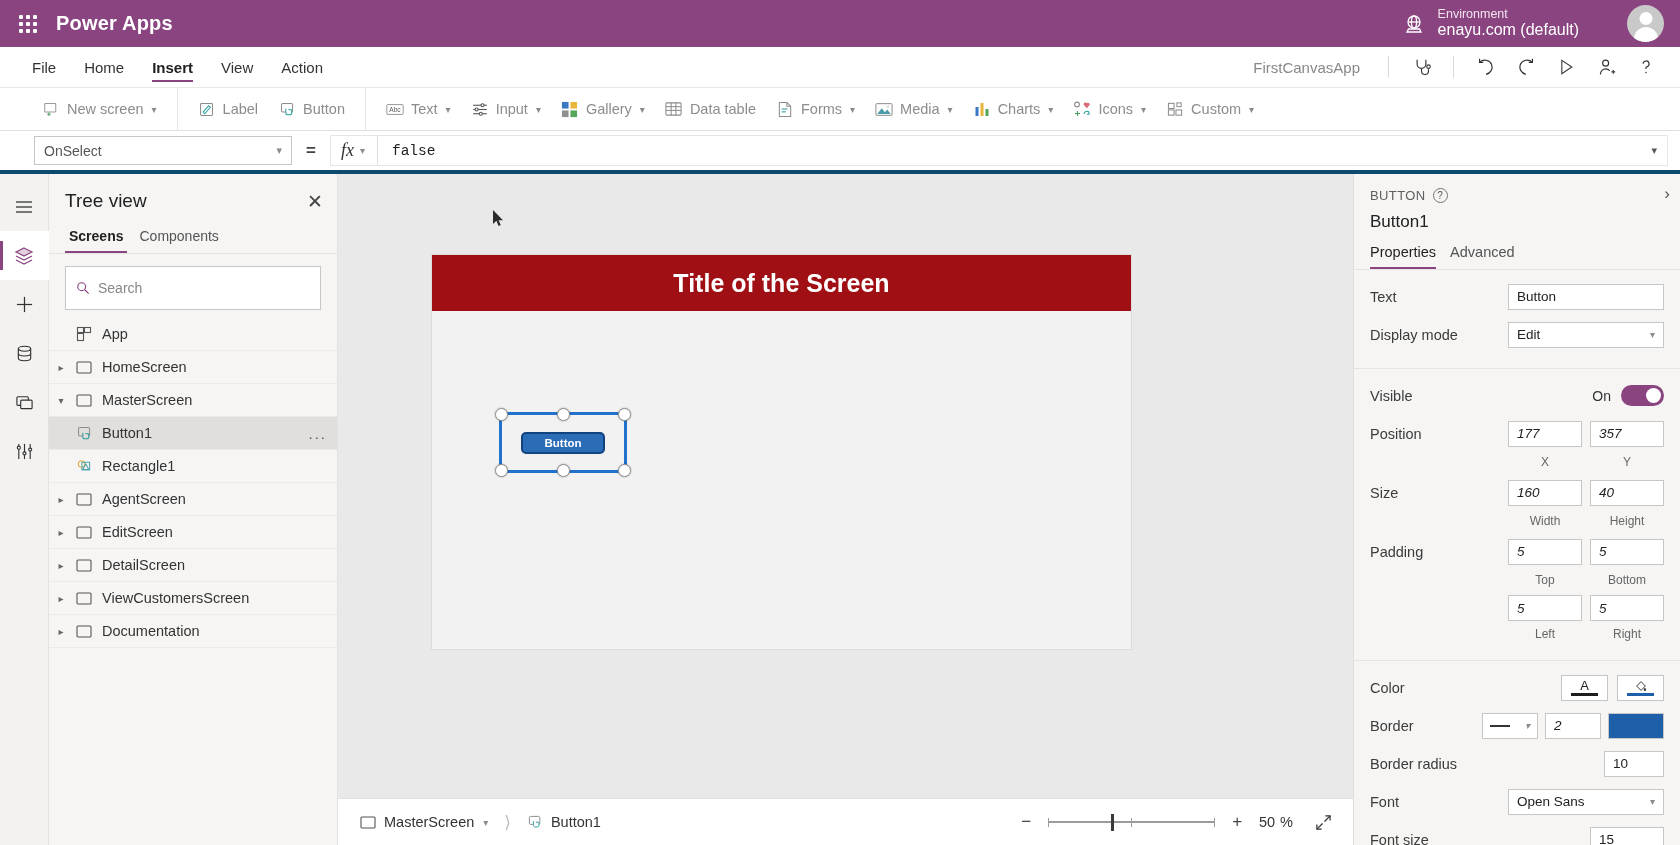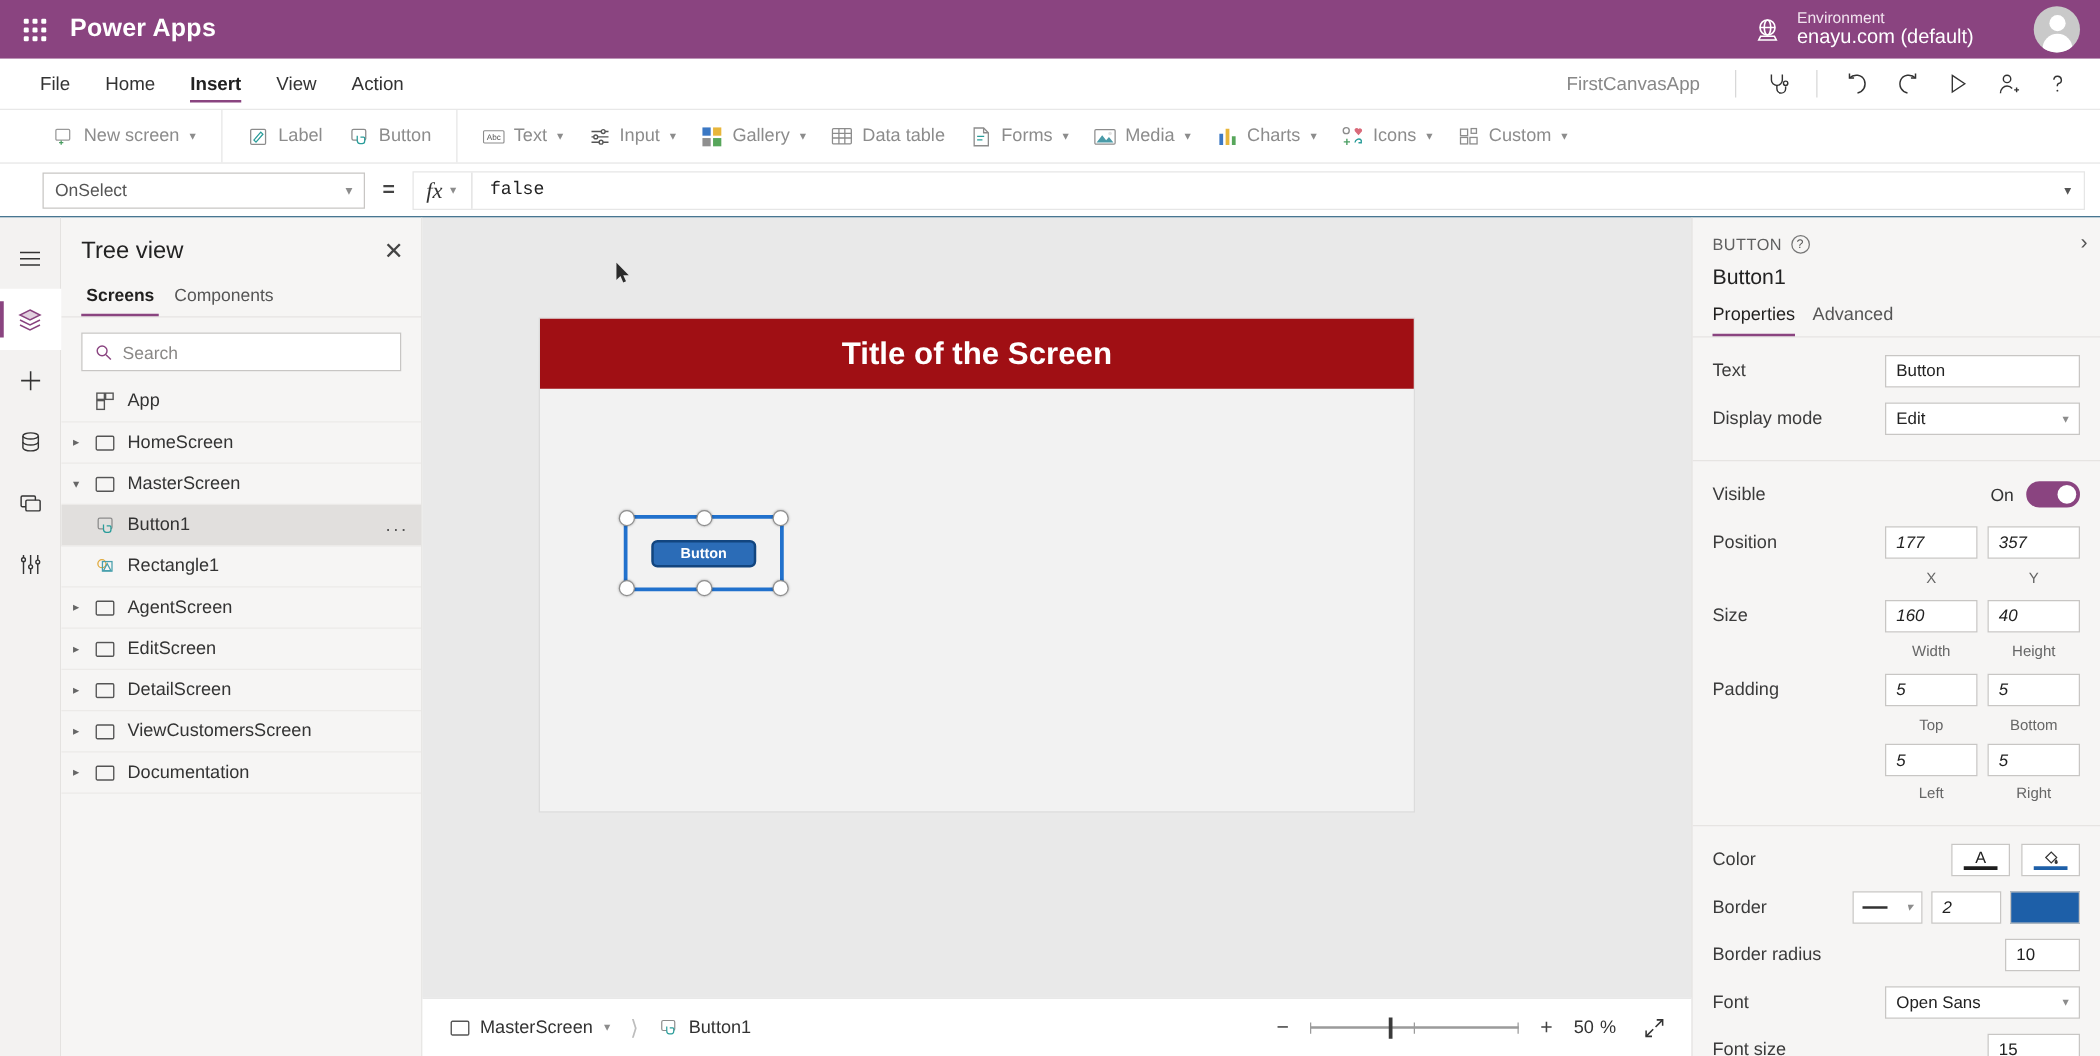--- a/index.html
+++ b/index.html
@@ -66,21 +66,21 @@
   .ritem {
     display: flex; align-items: center; gap: 7px; padding: 0 10px; height: 32px;
     font-size: 14.5px; color: #8c8c8c; cursor: pointer; white-space: nowrap;
   }
   .ricon { width: 18px; height: 18px; display: flex; align-items: center; justify-content: center; flex: none; }
   .caret { font-size: 10px; color: #8c8c8c; margin-left: 1px; }
 
   
   .formulabar {
     height: 43px; background: #fff; display: flex; align-items: center;
-    border-bottom: 1px solid #0c4a6e; padding: 0 12px;
+    border-bottom: 4px solid #0c4a6e; padding: 0 12px;
   }
   .prop-select {
     width: 258px; height: 29px; border: 1px solid #c8c6c4; background: #fff;
     display: flex; align-items: center; padding: 0 9px; font-size: 14px; color: #555;
     margin-left: 22px; cursor: pointer;
   }
   .prop-select .caret { margin-left: auto; font-size: 11px; }
   .eq { font-size: 17px; color: #444; padding: 0 14px; font-weight: bold; }
   .fx-box {
     display: flex; align-items: center; gap: 5px; padding: 0 12px 0 10px;
@@ -120,21 +120,21 @@
   .tree-tabs { display: flex; gap: 8px; padding: 0 16px; border-bottom: 1px solid #e6e4e2; }
   .tree-tab {
     font-size: 14px; color: #555; padding: 6px 4px 9px; cursor: pointer; position: relative;
   }
   .tree-tab.active { color: #201f1e; font-weight: bold; }
   .tree-tab.active::after {
     content: ""; position: absolute; left: 0; right: 0; bottom: 0; height: 2px; background: #8a4480;
   }
   .search-wrap { padding: 12px 16px 8px; }
   .search-box {
-    height: 31px; background: #fff; border: 1px solid #c8c6c4;
+    height: 44px; background: #fff; border: 1px solid #c8c6c4;
     display: flex; align-items: center; gap: 8px; padding: 0 10px;
   }
   .search-box input {
     border: none; outline: none; font-size: 14px; color: #333; flex: 1;
     font-family: "Liberation Sans", sans-serif; background: transparent;
   }
   .search-box input::placeholder { color: #8a8886; }
   .tree-list { flex: 1; overflow: hidden; }
   .tree-row {
     display: flex; align-items: center; height: 33px; font-size: 14.5px; color: #333;

